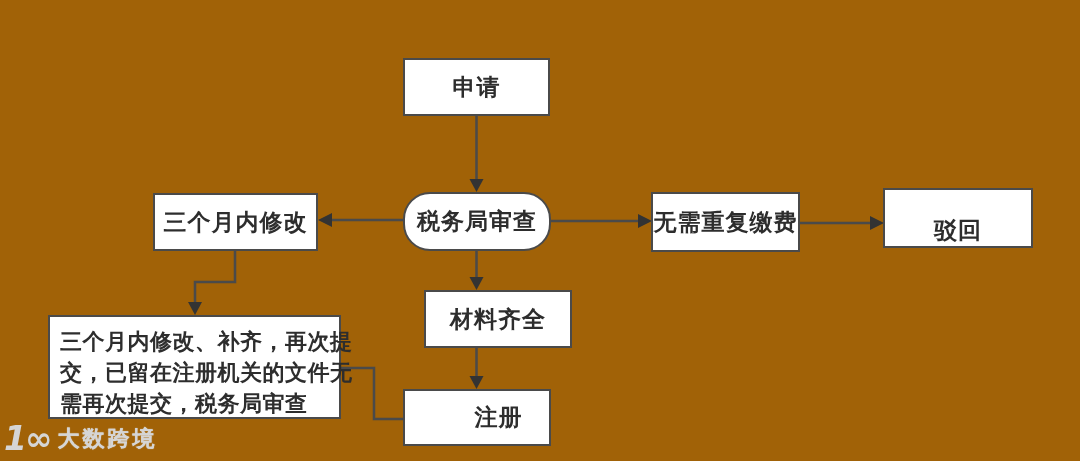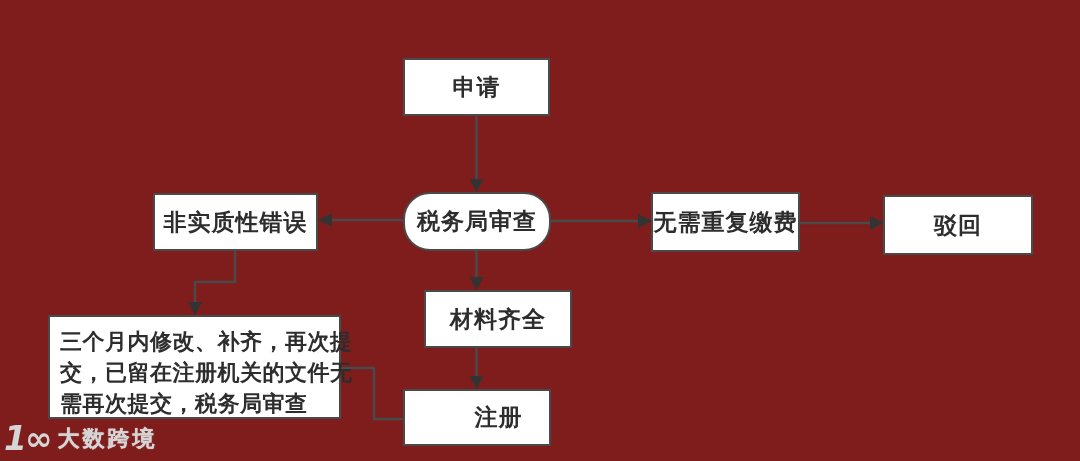--- a/index.html
+++ b/index.html
@@ -1,20 +1,20 @@
 <!DOCTYPE html>
 <html><head>
 <meta charset="utf-8">
 <style>
   html, body { margin: 0; padding: 0; background: #ffffff; }
   .canvas {
     position: relative;
     width: 1080px;
     height: 461px;
-    background: #7f1d1d;
+    background: #a16207;
     overflow: hidden;
     font-family: "Liberation Serif", "DejaVu Serif", serif;
   }
   .wires {
     position: absolute;
     left: 0; top: 0;
     width: 1080px; height: 461px;
     z-index: 1;
   }
   .node {
@@ -28,21 +28,21 @@
     color: #2d2d2d;
     font-weight: bold;
     font-size: 23px;
     letter-spacing: 1px;
     z-index: 2;
   }
   .node-apply    { left: 403px; top:  58px; width: 147px; height: 58px; }
   .node-review   { left: 403px; top: 192px; width: 148px; height: 59px; border-radius: 27px; }
   .node-nonsub   { left: 153px; top: 193px; width: 165px; height: 58px; }
   .node-sub      { left: 651px; top: 192px; width: 149px; height: 60px; }
-  .node-reject   { left: 883px; top: 195px; width: 150px; height: 60px; }
+  .node-reject   { left: 883px; top: 188px; width: 150px; height: 60px; align-items: flex-end; }
   .node-complete { left: 424px; top: 290px; width: 148px; height: 58px; }
   .node-register { left: 403px; top: 389px; width: 148px; height: 57px; padding-left: 43px; }
   .node-fixnote  {
     left: 48px; top: 315px; width: 293px; height: 104px;
     display: block;
     padding: 9px 4px 12px 10px;
     font-size: 22px;
     letter-spacing: 0.5px;
     line-height: 31px;
   }
@@ -102,21 +102,21 @@
 
   <div class="node node-apply">
     <span>申请</span>
   </div>
 
   <div class="node node-review">
     <span>税务局审查</span>
   </div>
 
   <div class="node node-nonsub">
-    <span>非实质性错误</span>
+    <span>三个月内修改</span>
   </div>
 
   <div class="node node-sub">
     <span>无需重复缴费</span>
   </div>
 
   <div class="node node-reject">
     <span>驳回</span>
   </div>
 

